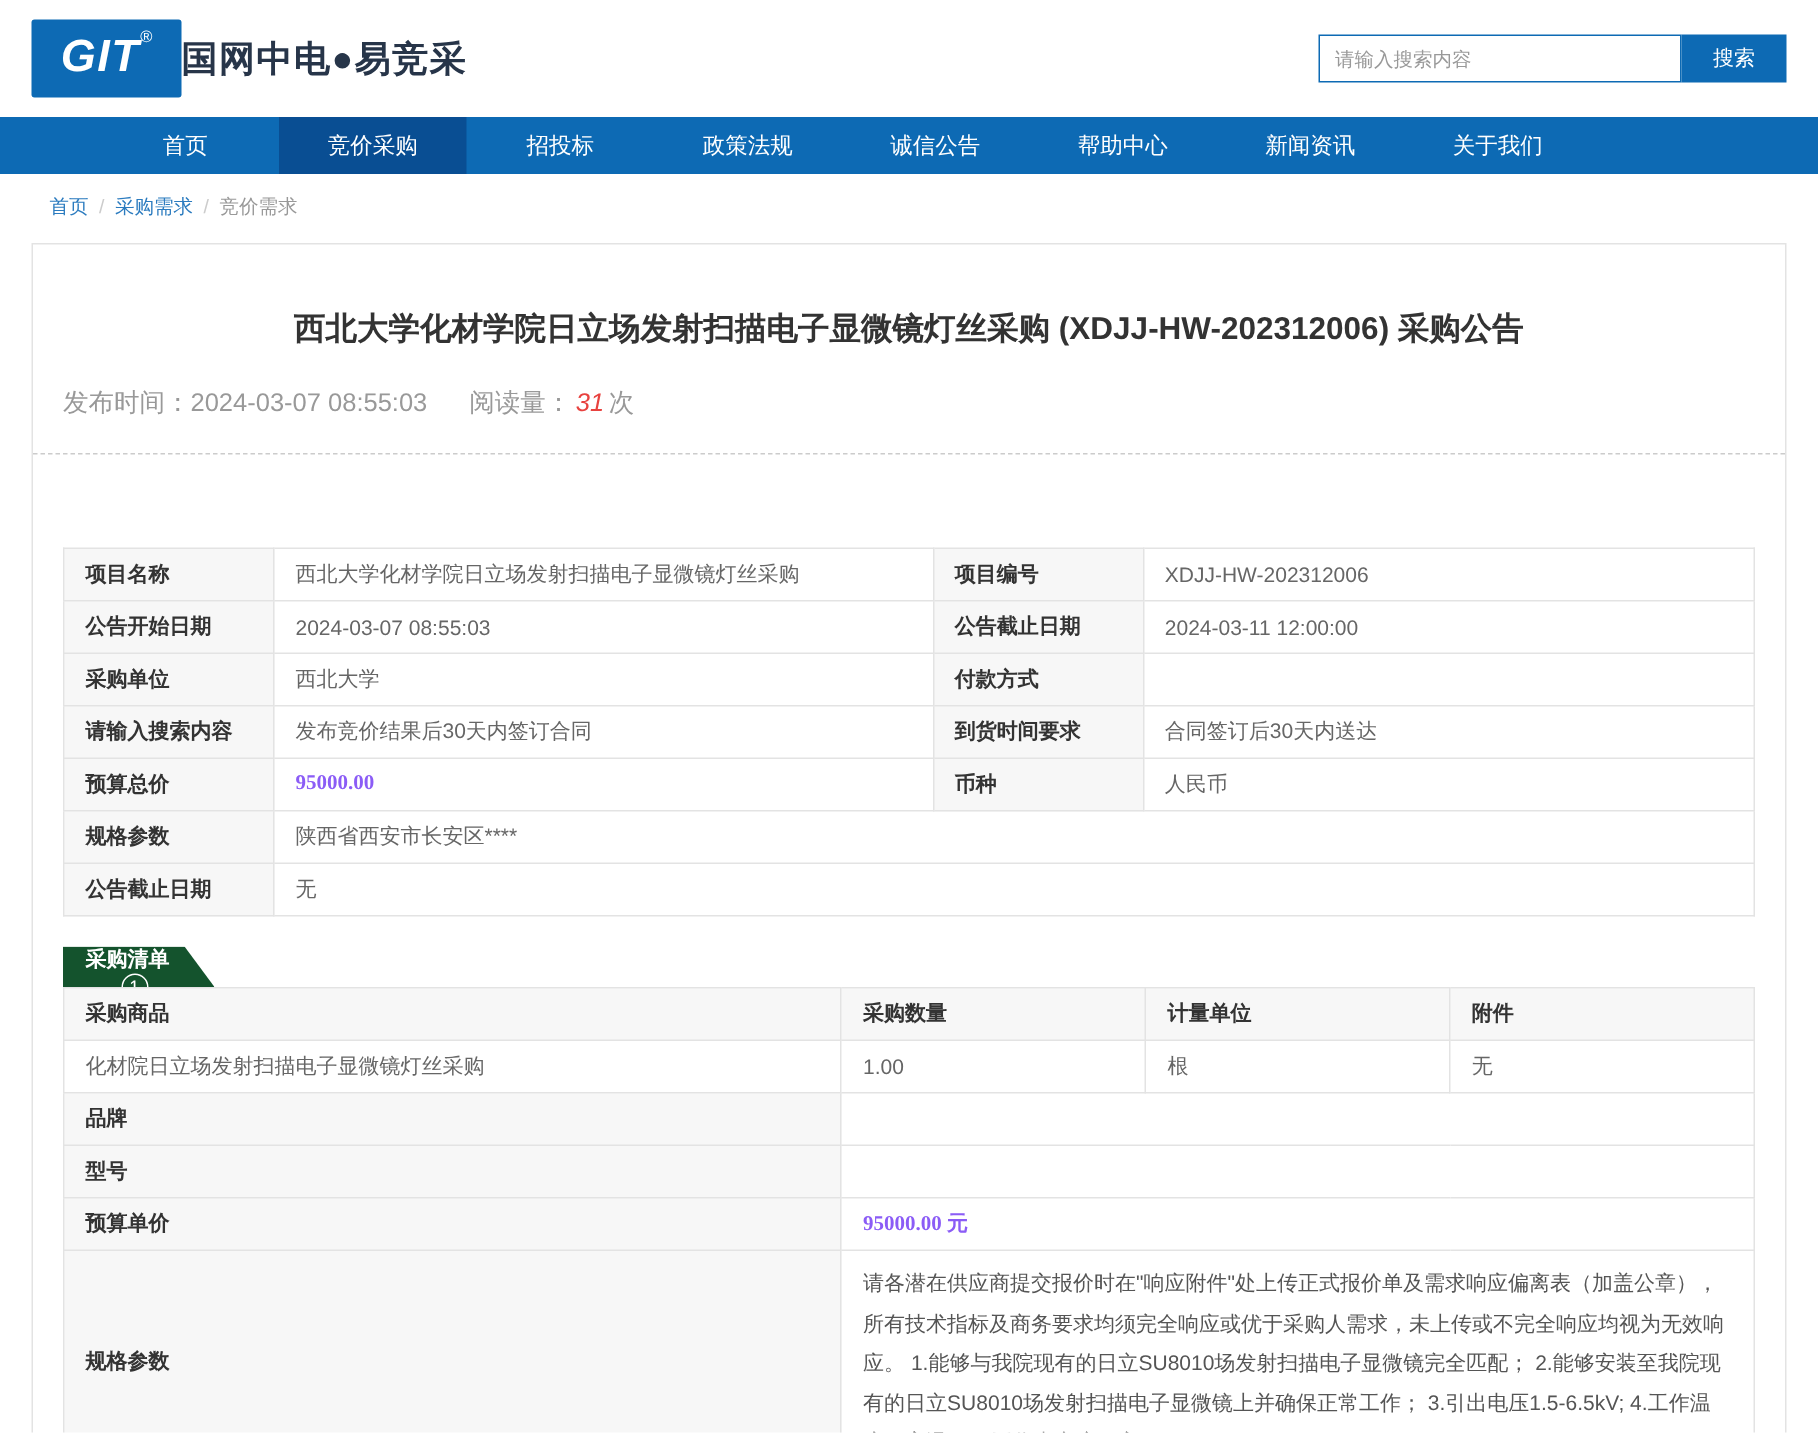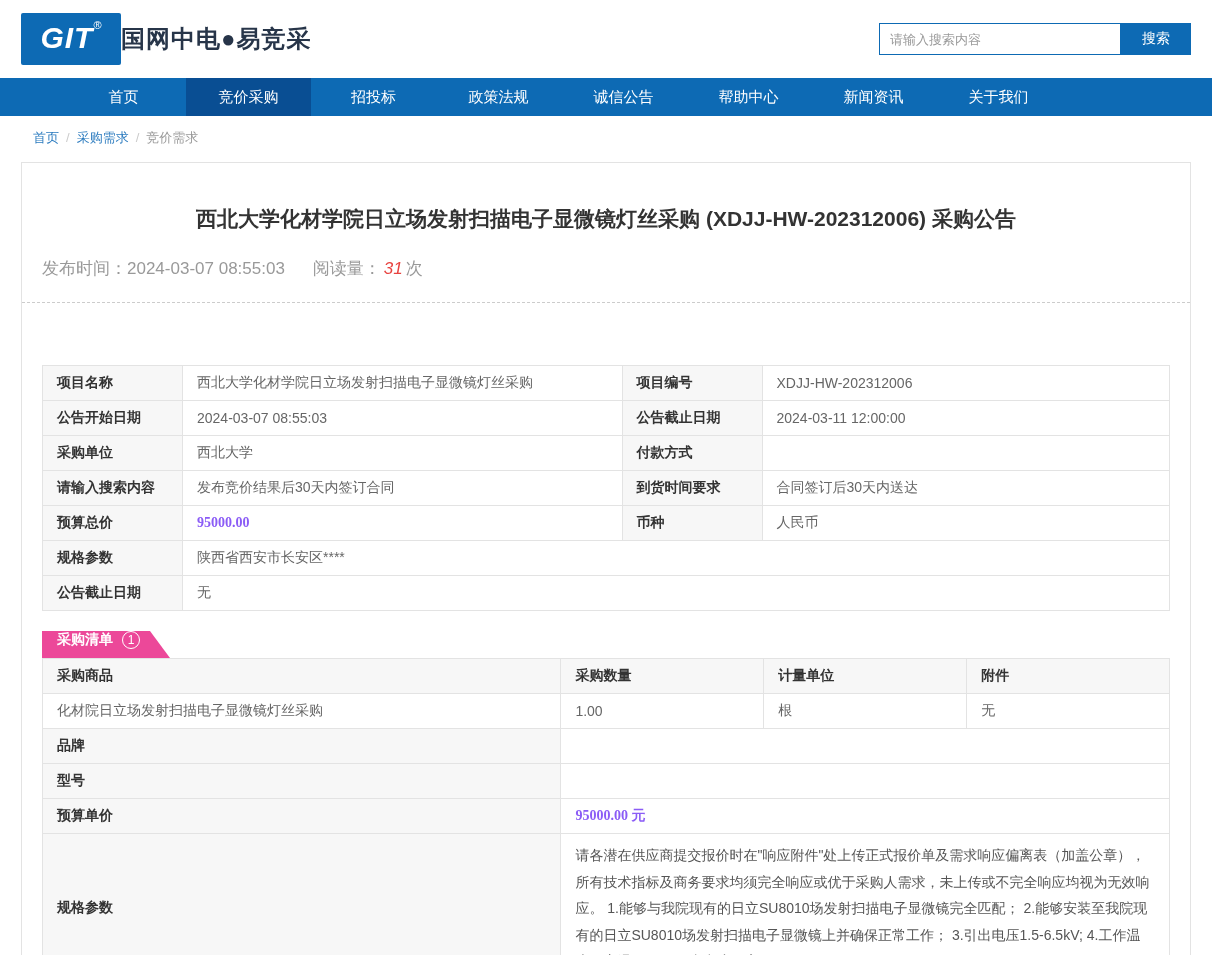--- a/index.html
+++ b/index.html
@@ -38,23 +38,23 @@
 
   
   table { width:100%; border-collapse:collapse; font-size:14px; }
   .info-table { margin-top:62px; }
   td, th { border:1px solid #e3e3e3; padding:8px 14px; height:35px; text-align:left; vertical-align:middle; }
   .lbl { background:#f7f7f7; font-weight:bold; color:#333; width:140px; }
   .val { color:#666; }
   .red { color:#8b5cf6; font-weight:bold;font-family:Liberation Serif, serif; }
 
   
-  .list-tab { margin-top:20px; display:inline-flex; height:27px; background:#ec4899; color:#fff;
+  .list-tab { margin-top:20px; display:inline-flex; align-items:center; height:27px; background:#14532d; color:#fff;
               font-size:14px; font-weight:bold; padding:0 30px 0 15px;
-              clip-path:polygon(0 0, calc(100% - 20px) 0, 100% 100%, 0 100%); }
+              clip-path:polygon(0 0, calc(100% - 20px) 0, 100% 100%, 0 100%);flex-direction:column; }
   .badge { display:inline-block; width:18px; height:18px; border:1px solid #fff; border-radius:50%;
            line-height:16px; text-align:center; font-size:12px; font-weight:normal; margin-left:9px; }
 
   .product-table th { background:#f7f7f7; font-weight:bold; color:#333; }
   .product-table .col-name { width:46%; }
   .product-table .col-qty, .product-table .col-unit, .product-table .col-att { width:18%; }
   .spec-text { line-height:1.9; color:#555; }
 </style>
 </head>
 <body>

